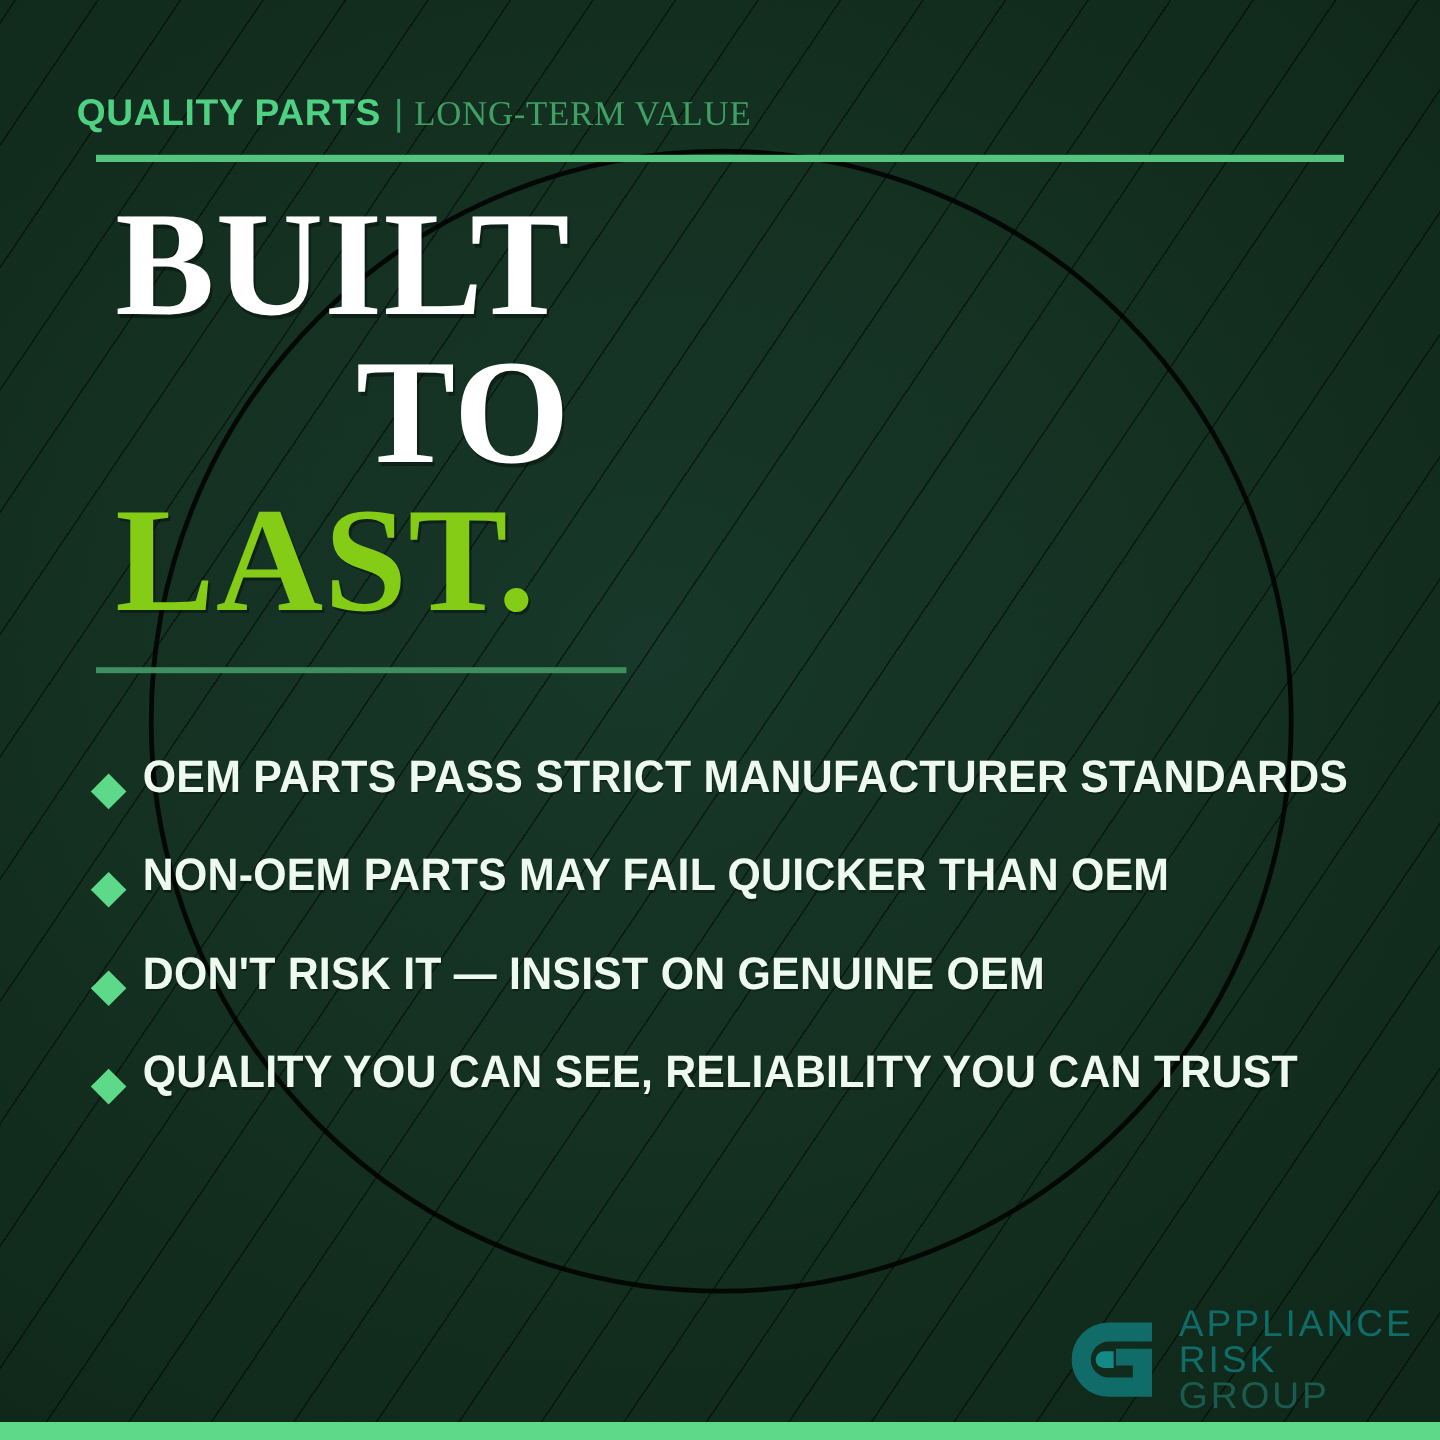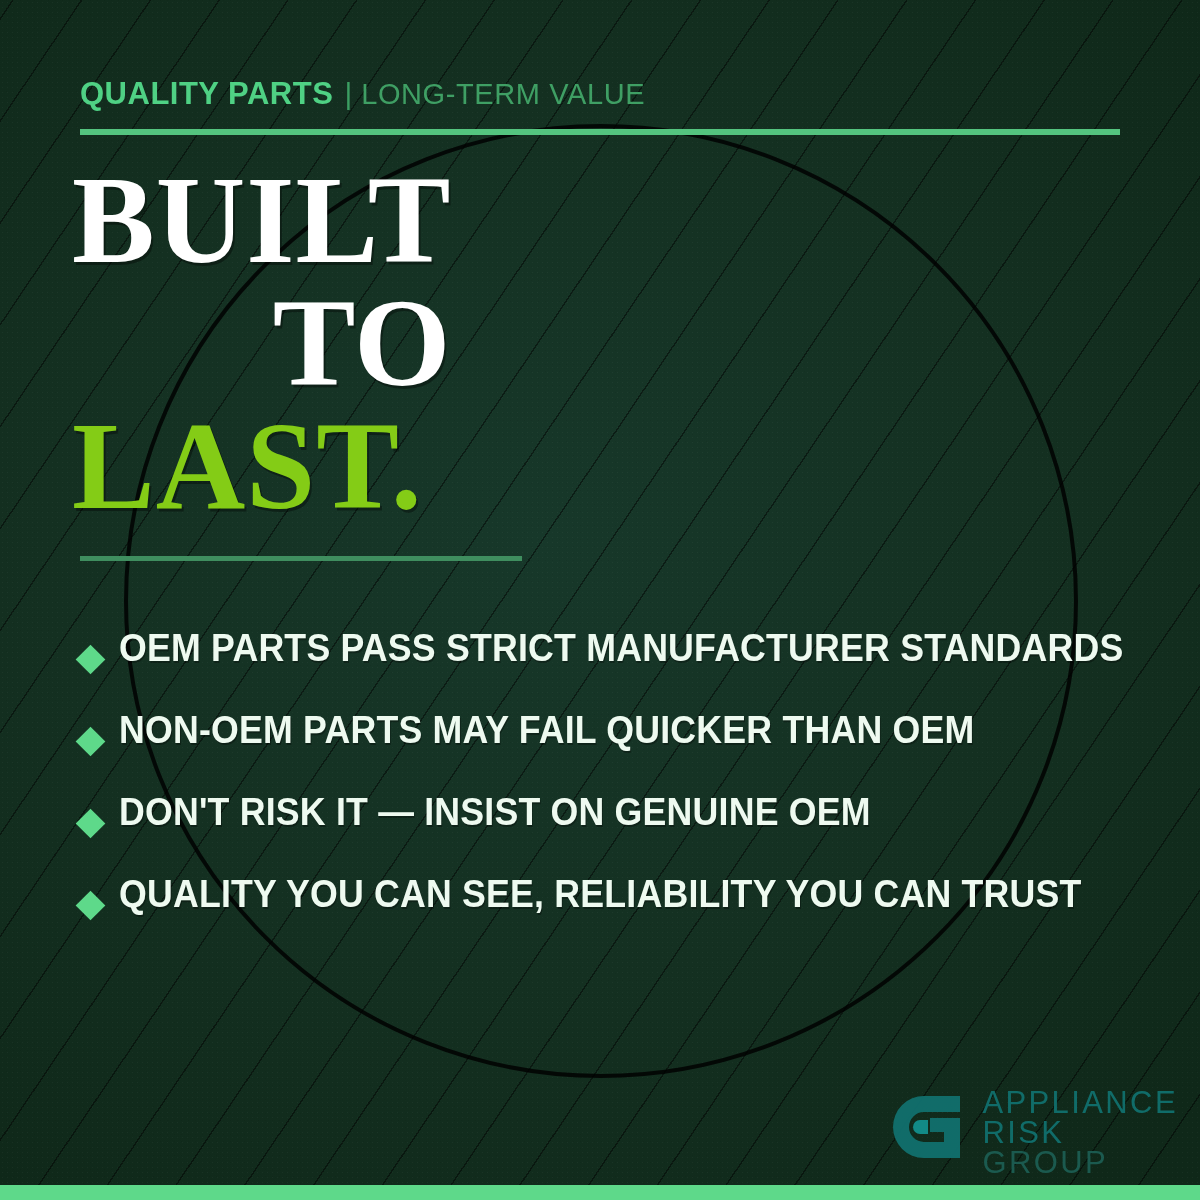--- a/index.html
+++ b/index.html
@@ -66,21 +66,21 @@
 
   
   .content {
     position: absolute;
     inset: 0;
   }
 
   
   .kicker {
     position: absolute;
-    left: 80px;
+    left: 64px;
     top: 76px;
     white-space: nowrap;
     display: flex;
     align-items: baseline;
     gap: 0;
   }
   .kicker-main {
     font-size: 31px;
     font-weight: 700;
     letter-spacing: 0.5px;
@@ -91,35 +91,35 @@
     font-size: 30px;
     font-weight: 400;
     color: #3b9e62;
     padding: 0 9px 0 11px;
   }
   .kicker-sub {
     font-size: 29px;
     font-weight: 400;
     letter-spacing: 0.6px;
     color: #3f9f64;
-    font-family: Liberation Sans, sans-serif;
+    font-family: Liberation Serif, serif;
   }
   .rule-top {
     position: absolute;
     left: 80px;
     top: 129px;
     width: 1040px;
     height: 6px;
     background: #54c47f;
   }
 
   
   .headline {
     position: absolute;
-    left: 72px;
+    left: 96px;
     top: 160px;
     font-family: "Liberation Serif", "DejaVu Serif", serif;
     font-weight: 700;
     line-height: 0.99;
   }
   .headline .line {
     font-size: 124px;
     letter-spacing: 1px;
     display: block;
     text-shadow: 2px 3px 0 rgba(0,0,0,0.35);
@@ -168,21 +168,21 @@
     transform-origin: left center;
     text-shadow: 1px 2px 0 rgba(0,0,0,0.30);
   }
 
   
   .logo {
     position: absolute;
     right: 22px;
     bottom: 22px;
     display: flex;
-    align-items: flex-start;
+    align-items: center;
     gap: 14px;
     opacity: 0.95;
   }
   .logo-mark {
     width: 78px;
     height: 78px;
     flex: 0 0 78px;
   }
   .logo-words {
     display: flex;

